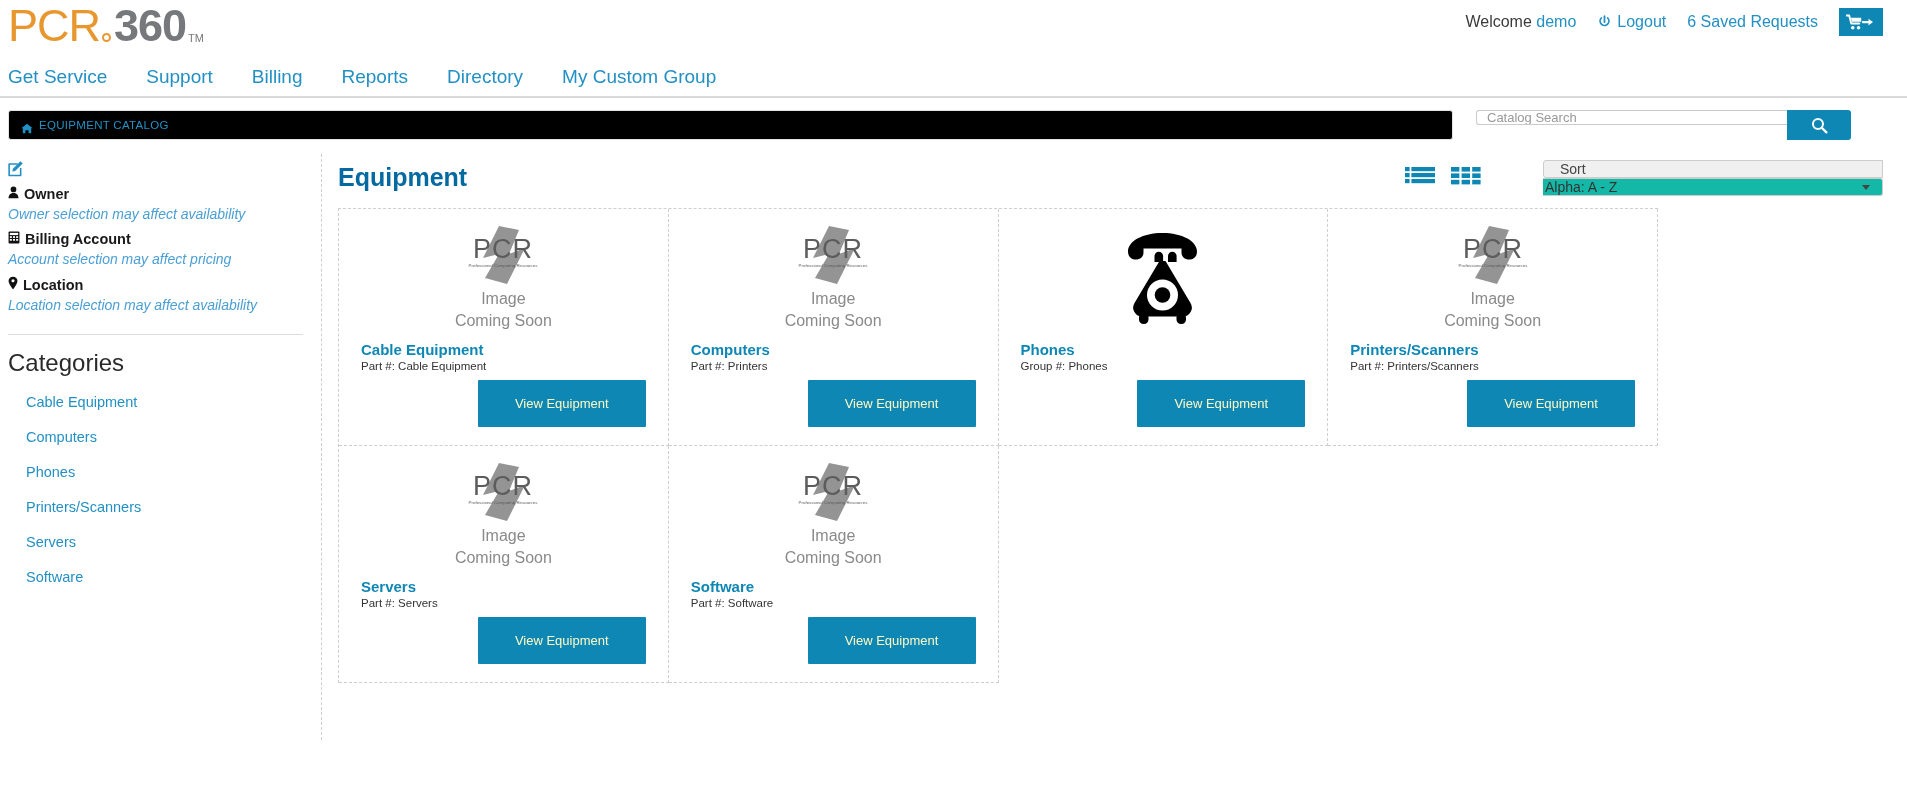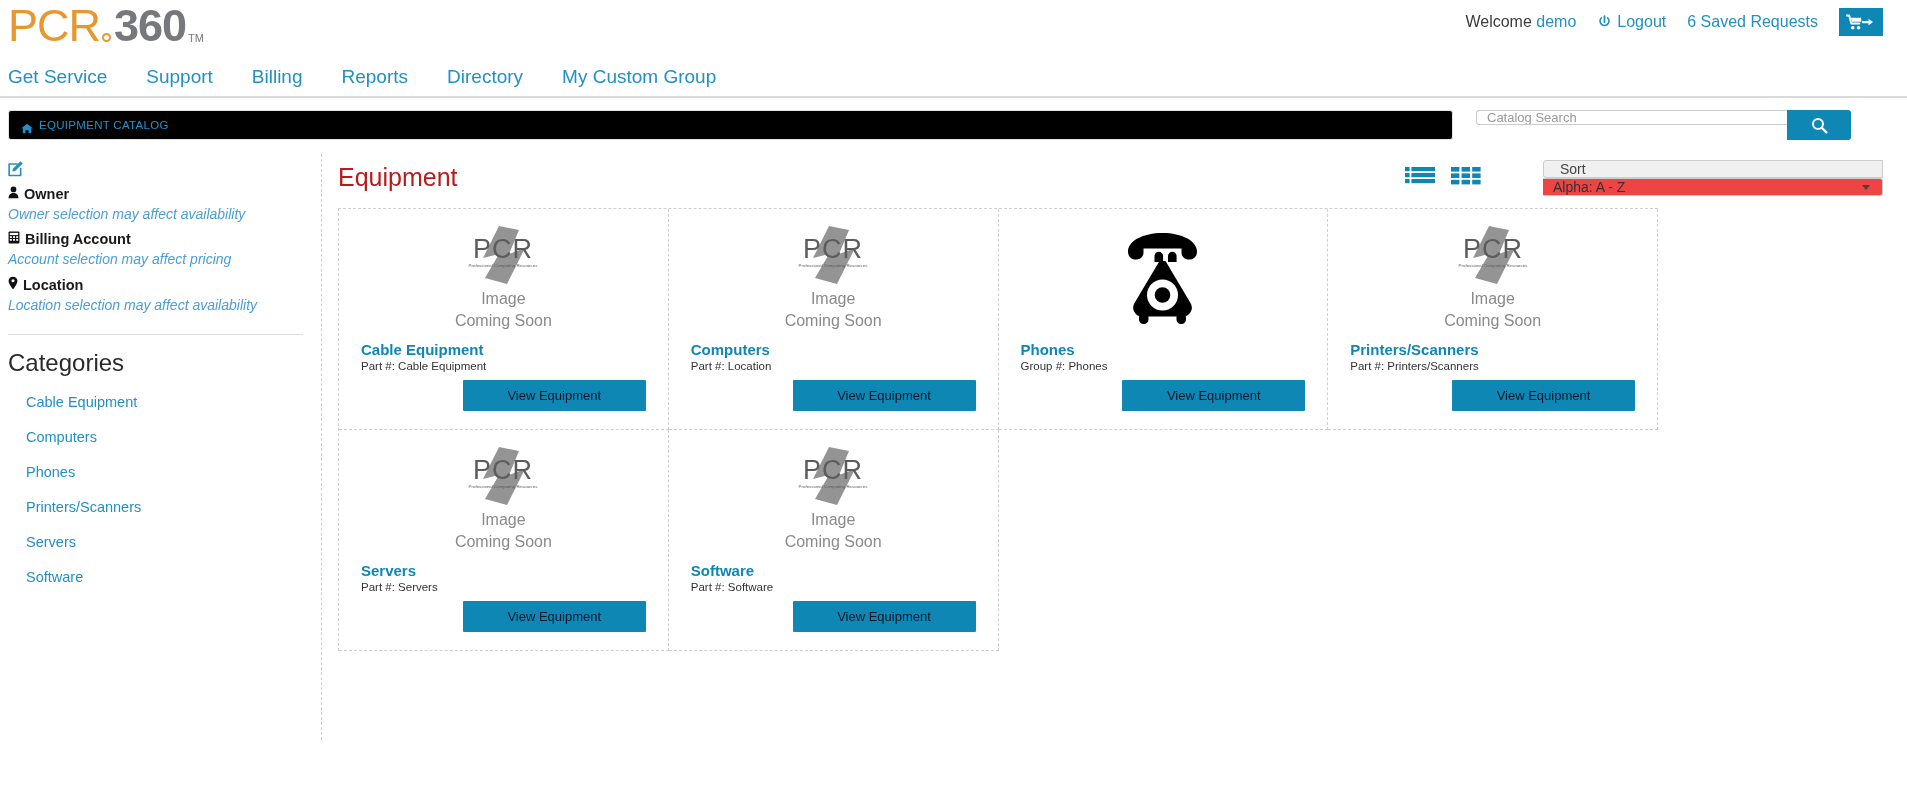--- a/index.html
+++ b/index.html
@@ -236,22 +236,22 @@
     min-width: 0;
   }
   .content-head {
     display: flex;
     align-items: center;
     height: 46px;
     margin-bottom: 8px;
   }
   .content-title {
     font-size: 25px;
-    font-weight: 400;
-    color: #b91c1c;
+    font-weight: 700;
+    color: #0369a1;
     margin: 0;
     flex: 1;
   }
   .view-toggles {
     display: flex;
     gap: 16px;
     align-items: center;
     margin-right: 62px;
   }
   .view-toggle { background: none; border: none; padding: 0; cursor: pointer; line-height: 0; }
@@ -270,22 +270,22 @@
     padding: 0 16px;
     font-size: 14px;
     color: #444;
     white-space: nowrap;
   }
   .sort-select {
     flex: 1;
     border: 1px solid #cccccc;
     border-left: none;
     border-radius: 0 3px 3px 0;
-    background: #ef4444;
-    padding: 0 10px;
+    background: #14b8a6;
+    padding: 0 2px;
     font-size: 14px;
     color: #333;
     display: flex;
     align-items: center;
     position: relative;
     cursor: pointer;
   }
   .caret {
     position: absolute;
     right: 12px;
@@ -345,25 +345,25 @@
     color: #333;
     margin: 0 0 8px 0;
   }
   .card-btn-row {
     margin-top: auto;
     display: flex;
     justify-content: flex-end;
   }
   .view-btn {
     background: #0f87b5;
-    color: #0f172a;
+    color: #fef9c3;
     border: none;
     font-size: 13px;
-    padding: 8px 0;
-    width: 183px;
+    padding: 16px 0;
+    width: 168px;
     cursor: pointer;
     font-family: "Liberation Sans", sans-serif;
     border-radius: 1px;
   }
 </style>
 </head>
 <body>
 
 <div class="top-header">
   <div class="logo">
@@ -582,21 +582,21 @@
                 <path d="M44 2 L64 6 L54 30 L70 24 L52 60 L30 54 L44 30 L28 34 Z" fill="#6b6b6b"></path>
               </g>
               <text x="48" y="34" text-anchor="middle" font-family="'Liberation Sans',sans-serif" font-size="27" fill="#5c5c5c" letter-spacing="1">PCR</text>
               <text x="48" y="43" text-anchor="middle" font-family="'Liberation Sans',sans-serif" font-size="4.4" fill="#5c5c5c">Professional Computing Resources</text>
             </svg>
             <div class="cs-text">Image</div>
             <div class="cs-text">Coming Soon</div>
           </div>
         </div>
         <a class="card-title">Computers</a>
-        <div class="card-part">Part #: Location</div>
+        <div class="card-part">Part #: Printers</div>
         <div class="card-btn-row">
           <button class="view-btn">View Equipment</button>
         </div>
       </div>
 
       <div class="card">
         <div class="card-img">
           <svg width="105" height="104" viewBox="0 0 105 104">
             <path d="M52.5 8 C33 8 18 16 18 26.5 C18 31.5 21 34.5 26 34.5 C30.5 34.5 33.5 31.6 33.5 27.4 L33.5 23.6 L71.5 23.6 L71.5 27.4 C71.5 31.6 74.5 34.5 79 34.5 C84 34.5 87 31.5 87 26.5 C87 16 72 8 52.5 8 Z" fill="#000"></path>
             <path d="M44.5 31 a4.3 4.3 0 0 1 8.6 0 v6 h-8.6 Z" fill="#000"></path>

